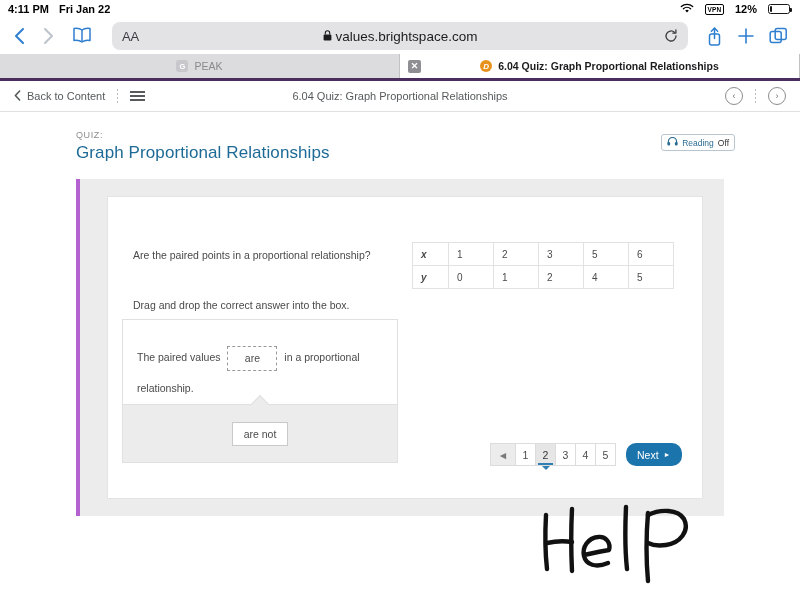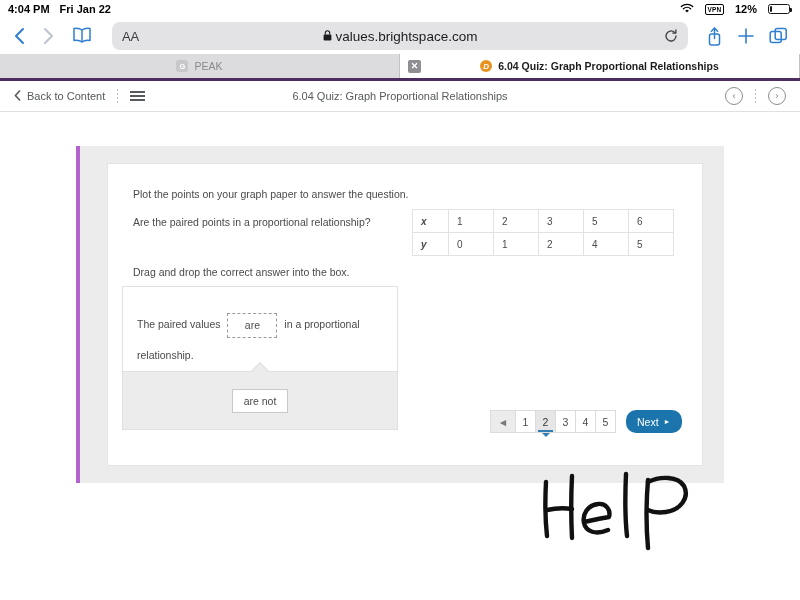--- a/index.html
+++ b/index.html
@@ -215,21 +215,21 @@
     margin-left: 10px; background: #1b74ab; color: #fff;
     height: 23px; padding: 0 11px; display: flex; align-items: center;
     gap: 5px; font-size: 10.5px; border-radius: 10px;
   }
 </style>
 </head>
 <body>
 
 <div class="statusbar">
   <div class="sb-left">
-    <span>4:04 PM</span>
+    <span>4:11 PM</span>
     <span>Fri Jan 22</span>
   </div>
   <div class="sb-right">
     <span>
       <svg width="14" height="11" viewBox="0 0 14 11">
           <path d="M7 9.6 5.2 7.6a2.7 2.7 0 0 1 3.6 0L7 9.6z" fill="#000"></path>
           <path d="M3.4 5.8a5.4 5.4 0 0 1 7.2 0" stroke="#000" stroke-width="1.3" fill="none" stroke-linecap="round"></path>
           <path d="M1.3 3.5a8.5 8.5 0 0 1 11.4 0" stroke="#000" stroke-width="1.3" fill="none" stroke-linecap="round"></path>
         </svg>
     </span>
@@ -329,25 +329,39 @@
   <div class="bs-title">6.04 Quiz: Graph Proportional Relationships</div>
   <div class="bs-right">
     <div class="circ-btn">‹</div>
     <div class="dotdiv"></div>
     <div class="circ-btn">›</div>
   </div>
 </div>
 
 <div class="page">
 
+  <div class="quiz-head">
+    <div class="quiz-kicker">QUIZ:</div>
+    <div class="quiz-title">Graph Proportional Relationships</div>
+    <div class="reading-toggle">
+      <span>
+        <svg width="11" height="9" viewBox="0 0 11 9">
+            <path d="M1.4 6V4.6a4.1 4.1 0 0 1 8.2 0V6" stroke="#2b6c94" stroke-width="1.2" fill="none" stroke-linecap="round"></path>
+            <rect x="0.4" y="5.1" width="2.7" height="3.4" rx="1.1" fill="#2b6c94"></rect>
+            <rect x="7.9" y="5.1" width="2.7" height="3.4" rx="1.1" fill="#2b6c94"></rect>
+          </svg>
+      </span>
+      <span class="lbl">Reading</span>
+      <span class="val">Off</span>
+    </div>
+  </div>
 
   <div class="grayPanel">
     <div class="whiteCard">
 
-      <div class="q-text q1">Plot the points on your graph paper to answer the question.</div>
       <div class="q-text q2">Are the paired points in a proportional relationship?</div>
       <div class="q-text q3">Drag and drop the correct answer into the box.</div>
 
       <table class="dtable">
         <tbody>
             <tr>
           <td class="hdr">x</td>
           <td>1</td>
           <td>2</td>
           <td>3</td>

